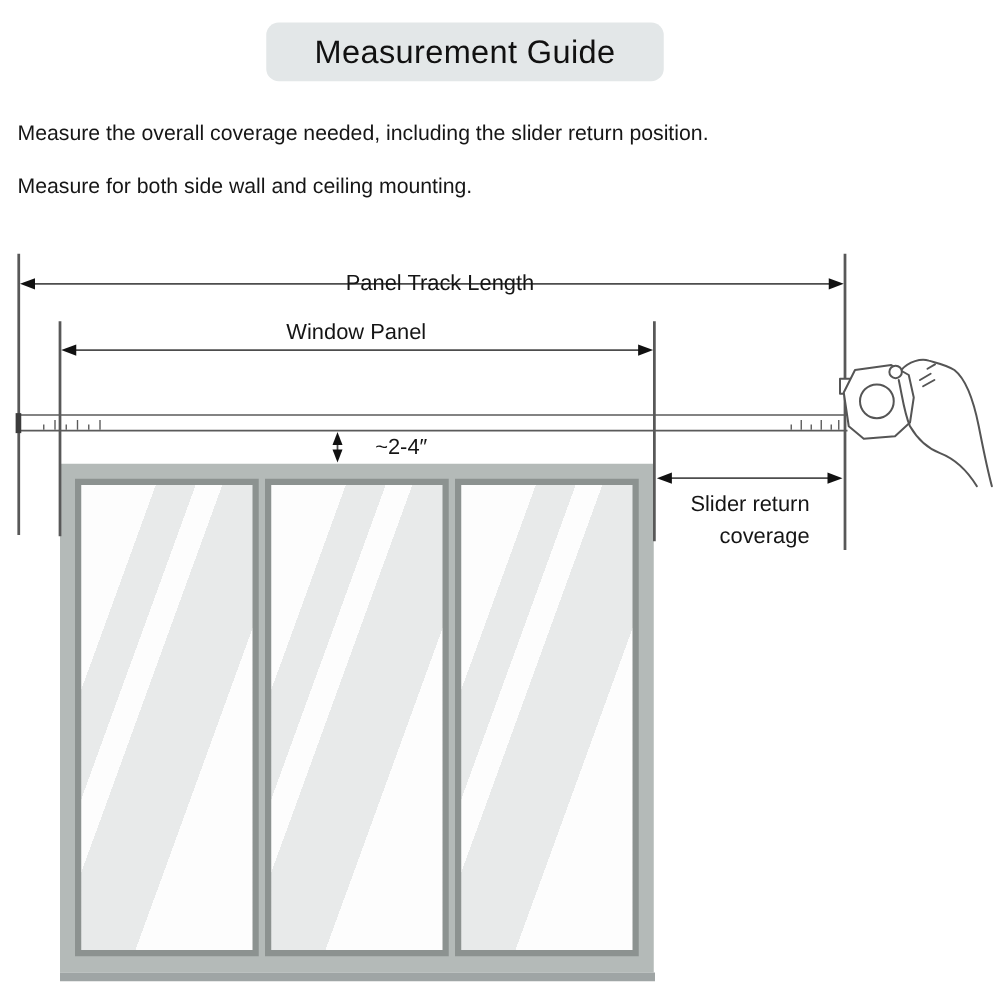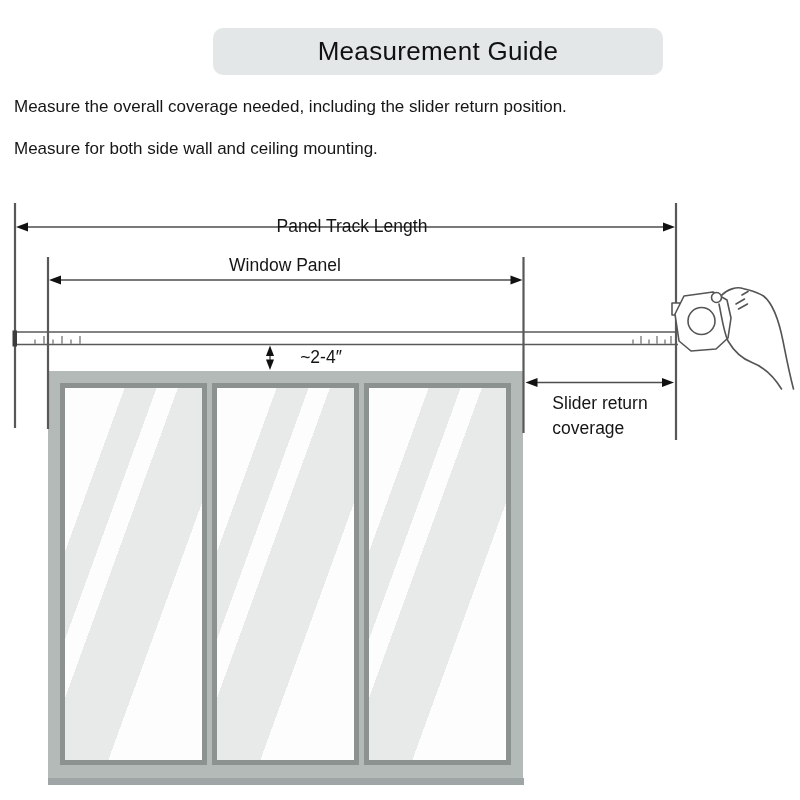--- a/index.html
+++ b/index.html
@@ -1,21 +1,21 @@
 <!DOCTYPE html>
 <html><head>
 <meta charset="utf-8">
 <style>
   html,body{margin:0;padding:0;background:#fff;}
   .canvas{
     position:relative;width:800px;height:800px;background:#ffffff;overflow:hidden;
     font-family:"Liberation Sans", sans-serif;color:#1a1a1a;
   }
   .title-box{
-    position:absolute;left:213px;top:28px;width:450px;height:47px;
+    position:absolute;left:213px;top:18px;width:318px;height:47px;
     background:#e3e7e8;border-radius:10px;
     display:flex;align-items:center;justify-content:center;
     font-size:26px;letter-spacing:.3px;color:#111;
   }
   .intro-line{position:absolute;left:14px;font-size:17px;color:#161616;white-space:nowrap;}
   .intro-line.l1{top:97px;}
   .intro-line.l2{top:139px;}
 
   
   .frame{position:absolute;left:48px;top:371px;width:475px;height:407px;background:#b4bab8;}
@@ -28,21 +28,21 @@
       #fdfdfd 56px,#e8eaea 56px,#e8eaea 86px,#fdfdfd 86px,
       #fdfdfd 106px,#e8eaea 106px,#e8eaea 168px,#fdfdfd 168px);
   }
 
   svg.lineart{position:absolute;left:0;top:0;width:800px;height:800px;}
 
   .dim-label{position:absolute;font-size:17.5px;color:#151515;white-space:nowrap;transform:translateX(-50%);}
   .lbl-panel-track{left:352px;top:216px;}
   .lbl-window{left:285px;top:255px;}
   .lbl-gap{left:321px;top:347px;}
-  .lbl-slider{left:600px;top:391px;text-align:left;line-height:25px;}
+  .lbl-slider{left:600px;top:391px;text-align:right;line-height:25px;}
 </style>
 </head>
 <body>
 
 <div class="canvas">
 
   <div class="title-box">
     <span>Measurement Guide</span>
   </div>
 

